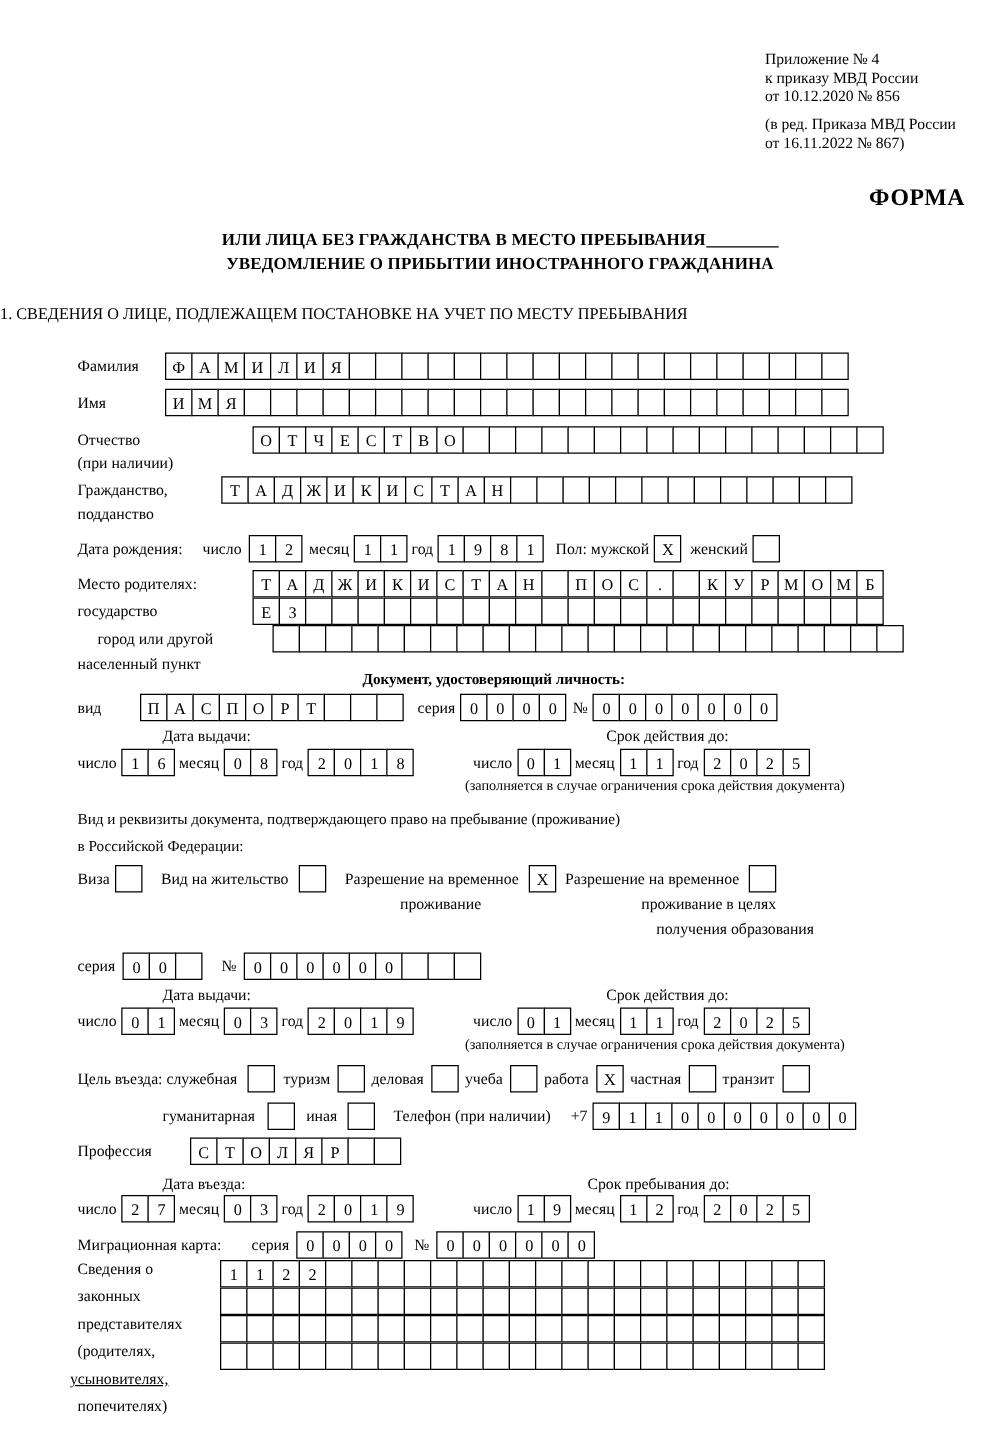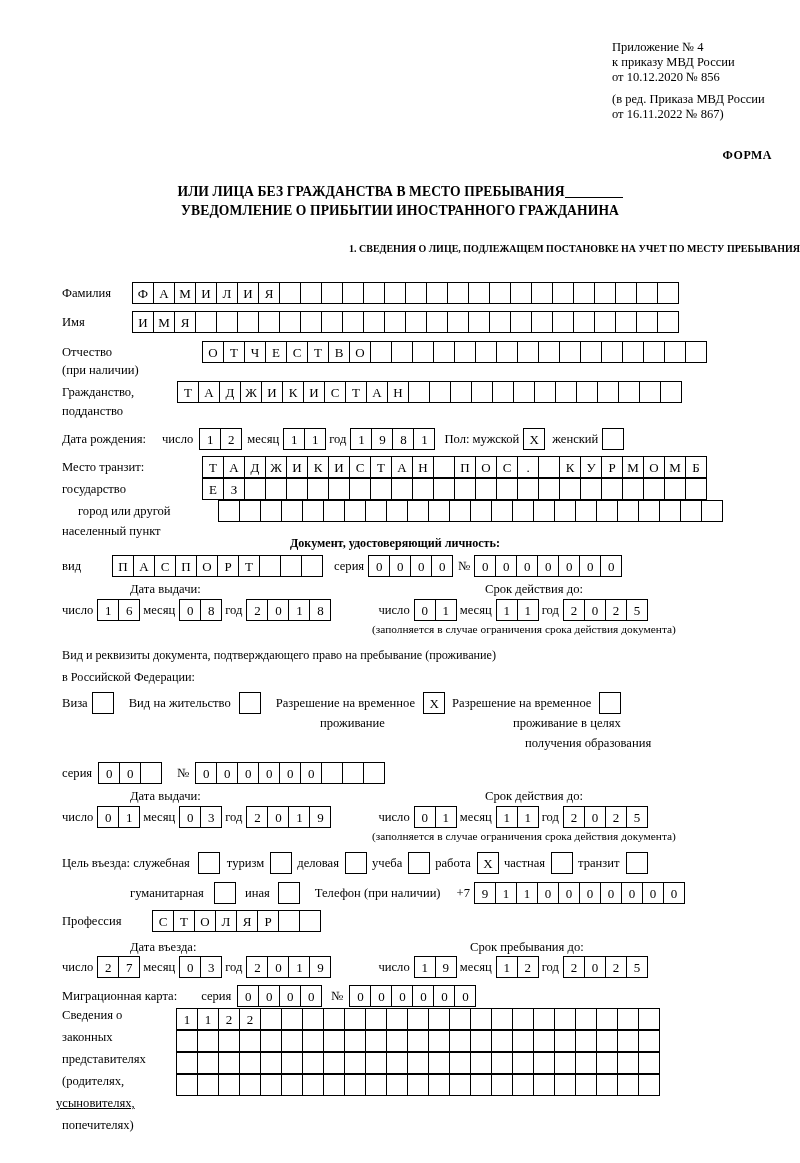--- a/index.html
+++ b/index.html
@@ -13,31 +13,31 @@
   .page{position:relative;width:800px;height:1163px;padding:4px;box-sizing:border-box;}
   
   .hdr{
     position:absolute;left:612px;top:40px;width:180px;
     font-size:12.5px;line-height:15px;
   }
   .hdr .l{white-space:nowrap;}
   .hdr .gap{height:7px;}
   .forma{
     position:absolute;right:28px;top:148px;
-    font-weight:bold;font-size:12px;letter-spacing:.5px;
+    font-weight:bold;font-size:19px;letter-spacing:.5px;
   }
   .title{
     position:absolute;left:0;right:0;top:182px;
     text-align:center;font-weight:bold;font-size:13.6px;line-height:19px;
     letter-spacing:.1px;
   }
   .title .ul{border-bottom:1px solid #000;display:inline-block;width:58px;vertical-align:-2px;}
   .section1{
-    position:absolute;left:0;right:0;top:243px;text-align:right;
-    font-weight:bold;font-size:10px;
+    position:absolute;left:0;right:0;top:243px;text-align:left;
+    font-weight:normal;font-size:13px;
   }
   
   .row{position:absolute;font-size:12.6px;line-height:15px;}
   .lbl{white-space:nowrap;}
   .boxes{display:flex;}
   .bx{
     width:22px;height:22px;border:1px solid #000;
     box-sizing:border-box;margin-right:-1px;
     display:flex;align-items:center;justify-content:center;
     font-size:13px;font-family:"Liberation Serif",serif;
@@ -252,21 +252,21 @@
       <span>женский</span>
       <span class="sp4"></span>
       <span class="boxes" id="sex-female">
           <span class="bx"></span>
         </span>
     </div>
   </div>
 
   <div class="row" style="left:62px;top:456px;">
     <div class="flexline">
-      <div class="lbl" style="width:140px;">Место транзит:</div>
+      <div class="lbl" style="width:140px;">Место родителях:</div>
       <div class="boxes" id="birth-state">
           <span class="bx">Т</span>
           <span class="bx">А</span>
           <span class="bx">Д</span>
           <span class="bx">Ж</span>
           <span class="bx">И</span>
           <span class="bx">К</span>
           <span class="bx">И</span>
           <span class="bx">С</span>
           <span class="bx">Т</span>

